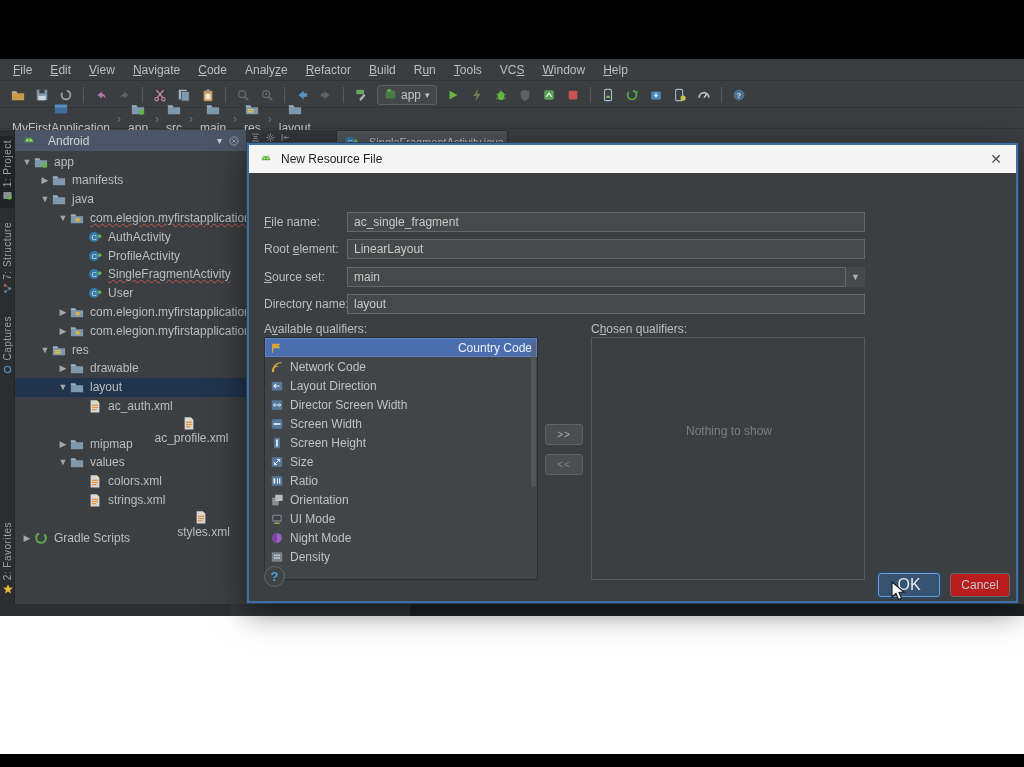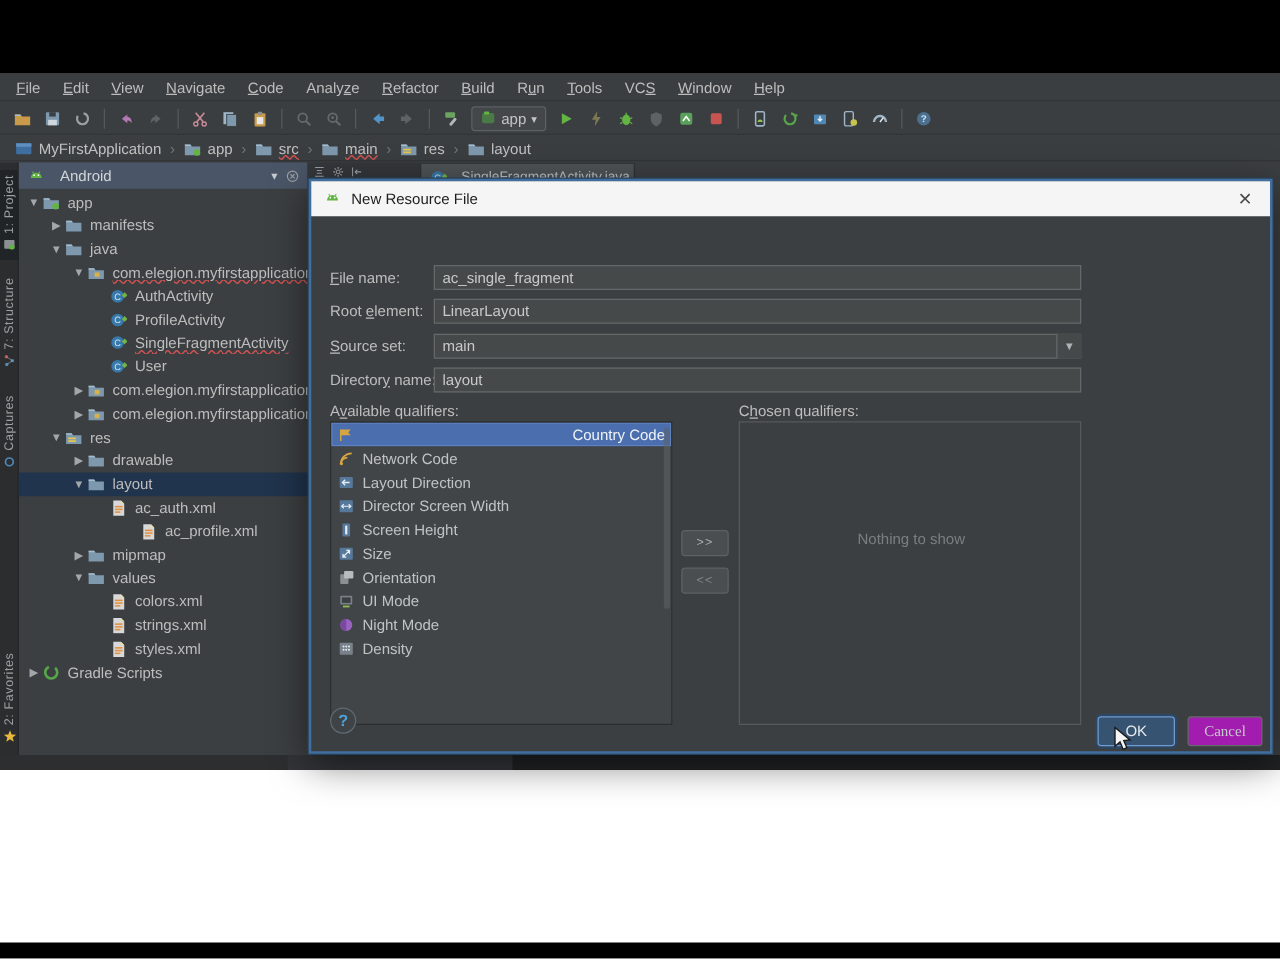--- a/index.html
+++ b/index.html
@@ -22,21 +22,21 @@
            display:flex;align-items:center;padding-left:6px;border-bottom:1px solid #323537;}
   .tb-icon{width:24px;height:22px;display:flex;align-items:center;justify-content:center;border-radius:3px;}
   .tb-sep{width:1px;height:16px;background:#55595b;margin:0 5px;}
   .tb-combo{display:flex;align-items:center;gap:4px;border:1px solid #5c6164;border-radius:3px;
             height:20px;padding:0 6px;margin:0 4px;font-size:12px;color:#c4c4c4;background:#43474a;}
   .dim{opacity:.45;}
 
   
   .crumbs{position:absolute;left:0;top:50px;width:1024px;height:20px;background:#3b3e40;
           display:flex;align-items:center;padding-left:8px;font-size:12px;border-bottom:1px solid #323537;}
-  .crumb{display:flex;align-items:center;gap:5px;padding:0 4px;color:#c0c0c0;}
+  .crumb{display:flex;align-items:center;gap:5px;padding:0 4px;color:#c0c0c0;flex-direction:column;}
   .crumb-sep{color:#6f7477;margin:0 3px;font-size:12px;}
   .err{text-decoration:underline;text-decoration-style:wavy;text-decoration-color:#d25252;text-decoration-thickness:1px;}
 
   
   .main{position:absolute;left:0;top:71px;width:1024px;height:486px;background:#3c3f41;}
   .lstrip{position:absolute;left:0;top:0;width:15px;height:486px;background:#2b2d2f;border-right:1px solid #232527;}
   .stripe-tab{position:absolute;left:0;width:15px;display:flex;flex-direction:column;align-items:center;gap:3px;}
   .stripe-label{writing-mode:vertical-rl;transform:rotate(180deg);font-size:10px;color:#9da0a2;letter-spacing:.5px;}
   .stripe-tab.active{background:#212426;}
   #strip-project{top:6px;height:72px;padding-top:4px;}
@@ -88,24 +88,24 @@
   .qitem.sel{background:#4b6eaf;color:#eef2f7;box-shadow:inset 0 0 0 1px #5d82bf;justify-content:space-between;}
   .qscroll{position:absolute;right:1px;top:4px;width:5px;height:145px;background:#5f6366;border-radius:3px;opacity:.55;}
   .movebtn{position:absolute;left:296px;width:38px;height:21px;background:#4a4e50;border:1px solid #5c6164;
            border-radius:3px;color:#b0b3b5;font-size:10px;display:flex;align-items:center;justify-content:center;letter-spacing:1px;}
   #btn-right{top:251px;} #btn-left{top:281px;color:#83878a;}
   .chosen-panel{position:absolute;left:342px;top:164px;width:274px;height:243px;border:1px solid #565a5c;}
   .nothing{position:absolute;left:0;top:86px;width:274px;text-align:center;color:#7a7e82;}
   .helpbtn{position:absolute;left:15px;top:393px;width:21px;height:21px;border-radius:50%;background:#3f4346;
            border:1px solid #5f6b73;color:#4da3d9;font-weight:bold;font-size:13px;display:flex;align-items:center;justify-content:center;}
   .okbtn{position:absolute;left:629px;top:400px;width:62px;height:24px;background:#365372;
-         border:1px solid #6f9bd1;border-radius:3px;color:#e6e9ec;font-size:12px;display:flex;align-items:center;justify-content:center;
+         border:1px solid #6f9bd1;border-radius:3px;color:#e6e9ec;font-size:16px;display:flex;align-items:center;justify-content:center;
          box-shadow:0 0 0 2px #2d4763;}
-  .cancelbtn{position:absolute;left:701px;top:400px;width:60px;height:24px;background:#a21caf;
-         border:1px solid #64696c;border-radius:3px;color:#c6c9cb;font-size:12px;display:flex;align-items:center;justify-content:center;font-family:Liberation Serif, serif;}
+  .cancelbtn{position:absolute;left:701px;top:400px;width:60px;height:24px;background:#b91c1c;
+         border:1px solid #64696c;border-radius:3px;color:#c6c9cb;font-size:12px;display:flex;align-items:center;justify-content:center;}
 
   .cursor{position:absolute;left:891px;top:581px;z-index:9;}
   svg{display:block;}
 </style>
 </head>
 <body>
 
 <div class="stage">
   <div id="bar-top" class="bar-black"></div>
 
@@ -609,21 +609,21 @@
               <svg viewBox="0 0 16 16" width="14" height="14" xmlns="http://www.w3.org/2000/svg">
                 <path d="M3 1.5h7l3 3v11H3z" fill="#d8d8d8"></path>
                 <path d="M10 1.5l3 3h-3z" fill="#efe08a"></path>
                 <rect x="4.5" y="6.5" width="7" height="1.4" fill="#e2903c"></rect>
                 <rect x="4.5" y="9" width="7" height="1.4" fill="#e2903c"></rect>
                 <rect x="4.5" y="11.5" width="5" height="1.4" fill="#e2903c"></rect>
               </svg>
             </span>
             <span class="tlabel">ac_auth.xml</span>
           </div>
-          <div class="trow" style="top: 263.2px; padding-left: 84px;">
+          <div class="trow" style="top: 263.2px; padding-left: 36px; flex-direction: column;">
             <span class="tcaret"></span>
             <span class="ticon">
               <svg viewBox="0 0 16 16" width="14" height="14" xmlns="http://www.w3.org/2000/svg">
                 <path d="M3 1.5h7l3 3v11H3z" fill="#d8d8d8"></path>
                 <path d="M10 1.5l3 3h-3z" fill="#efe08a"></path>
                 <rect x="4.5" y="6.5" width="7" height="1.4" fill="#e2903c"></rect>
                 <rect x="4.5" y="9" width="7" height="1.4" fill="#e2903c"></rect>
                 <rect x="4.5" y="11.5" width="5" height="1.4" fill="#e2903c"></rect>
               </svg>
             </span>
@@ -668,21 +668,21 @@
               <svg viewBox="0 0 16 16" width="14" height="14" xmlns="http://www.w3.org/2000/svg">
                 <path d="M3 1.5h7l3 3v11H3z" fill="#d8d8d8"></path>
                 <path d="M10 1.5l3 3h-3z" fill="#efe08a"></path>
                 <rect x="4.5" y="6.5" width="7" height="1.4" fill="#e2903c"></rect>
                 <rect x="4.5" y="9" width="7" height="1.4" fill="#e2903c"></rect>
                 <rect x="4.5" y="11.5" width="5" height="1.4" fill="#e2903c"></rect>
               </svg>
             </span>
             <span class="tlabel">strings.xml</span>
           </div>
-          <div class="trow" style="top: 357.2px; padding-left: 60px;">
+          <div class="trow" style="top: 357.2px; padding-left: 60px; flex-direction: column;">
             <span class="tcaret"></span>
             <span class="ticon">
               <svg viewBox="0 0 16 16" width="14" height="14" xmlns="http://www.w3.org/2000/svg">
                 <path d="M3 1.5h7l3 3v11H3z" fill="#d8d8d8"></path>
                 <path d="M10 1.5l3 3h-3z" fill="#efe08a"></path>
                 <rect x="4.5" y="6.5" width="7" height="1.4" fill="#e2903c"></rect>
                 <rect x="4.5" y="9" width="7" height="1.4" fill="#e2903c"></rect>
                 <rect x="4.5" y="11.5" width="5" height="1.4" fill="#e2903c"></rect>
               </svg>
             </span>
@@ -770,34 +770,54 @@
               <svg viewBox="0 0 16 16" width="14" height="14" xmlns="http://www.w3.org/2000/svg">
                 <rect x="2" y="2.5" width="12" height="11" rx="1" fill="#56789a"></rect>
                 <path d="M4 8 h8 M5.8 6 L3.8 8 l2 2 M10.2 6 l2 2 -2 2" stroke="#e6eef5" fill="none" stroke-width="1.1"></path>
               </svg>
             </span>
             <span>Director Screen Width</span>
           </div>
           <div class="qitem">
             <span style="display: inline-flex;">
               <svg viewBox="0 0 16 16" width="14" height="14" xmlns="http://www.w3.org/2000/svg">
+                <rect x="2" y="2.5" width="12" height="11" rx="1" fill="#56789a"></rect>
+                <rect x="4" y="7" width="8" height="2" fill="#e6eef5"></rect>
+              </svg>
+            </span>
+            <span>Screen Width</span>
+          </div>
+          <div class="qitem">
+            <span style="display: inline-flex;">
+              <svg viewBox="0 0 16 16" width="14" height="14" xmlns="http://www.w3.org/2000/svg">
                 <rect x="4.5" y="2" width="7" height="12" rx="1" fill="#56789a"></rect>
                 <rect x="7" y="4" width="2" height="8" fill="#e6eef5"></rect>
               </svg>
             </span>
             <span>Screen Height</span>
           </div>
           <div class="qitem">
             <span style="display: inline-flex;">
               <svg viewBox="0 0 16 16" width="14" height="14" xmlns="http://www.w3.org/2000/svg">
                 <rect x="2" y="2.5" width="12" height="11" rx="1" fill="#56789a"></rect>
                 <path d="M5 11 L11 5 M8 5 h3 v3 M8 11 H5 V8" stroke="#e6eef5" fill="none" stroke-width="1.1"></path>
               </svg>
             </span>
             <span>Size</span>
+          </div>
+          <div class="qitem">
+            <span style="display: inline-flex;">
+              <svg viewBox="0 0 16 16" width="14" height="14" xmlns="http://www.w3.org/2000/svg">
+                <rect x="2" y="2.5" width="12" height="11" rx="1" fill="#56789a"></rect>
+                <rect x="4" y="5" width="2" height="6" fill="#e6eef5"></rect>
+                <rect x="8" y="5" width="1.2" height="6" fill="#e6eef5"></rect>
+                <rect x="10.5" y="5" width="1.2" height="6" fill="#e6eef5"></rect>
+              </svg>
+            </span>
+            <span>Ratio</span>
           </div>
           <div class="qitem">
             <span style="display: inline-flex;">
               <svg viewBox="0 0 16 16" width="14" height="14" xmlns="http://www.w3.org/2000/svg">
                 <rect x="2.5" y="5" width="7.5" height="9" rx="1" fill="#8a8f93"></rect>
                 <rect x="6" y="2" width="8.5" height="7" rx="1" fill="#b6bbbe"></rect>
               </svg>
             </span>
             <span>Orientation</span>
           </div>

